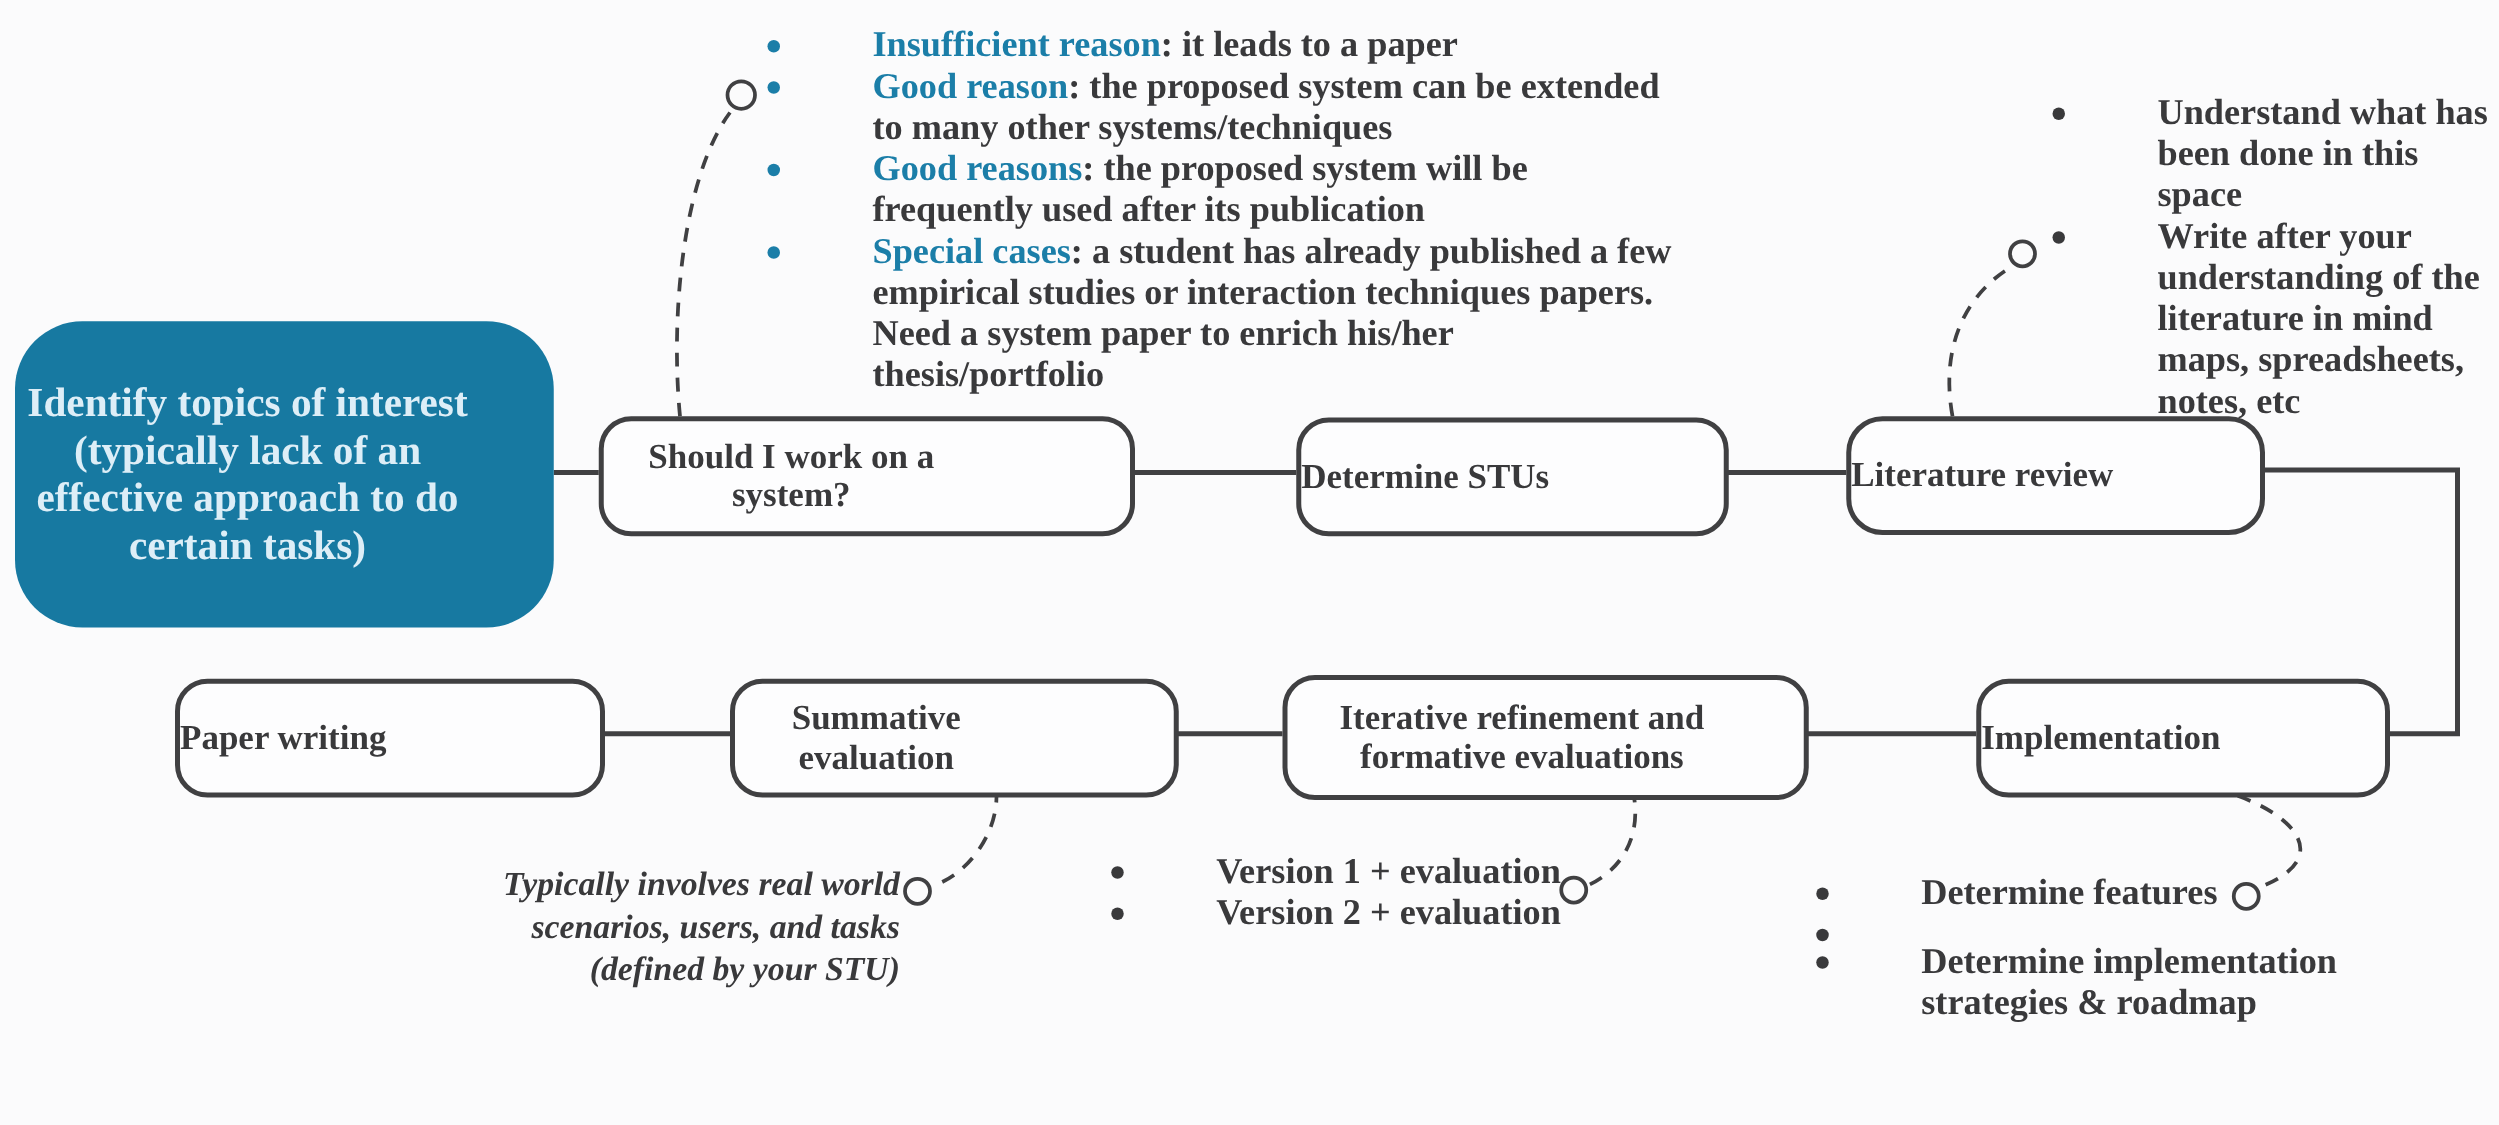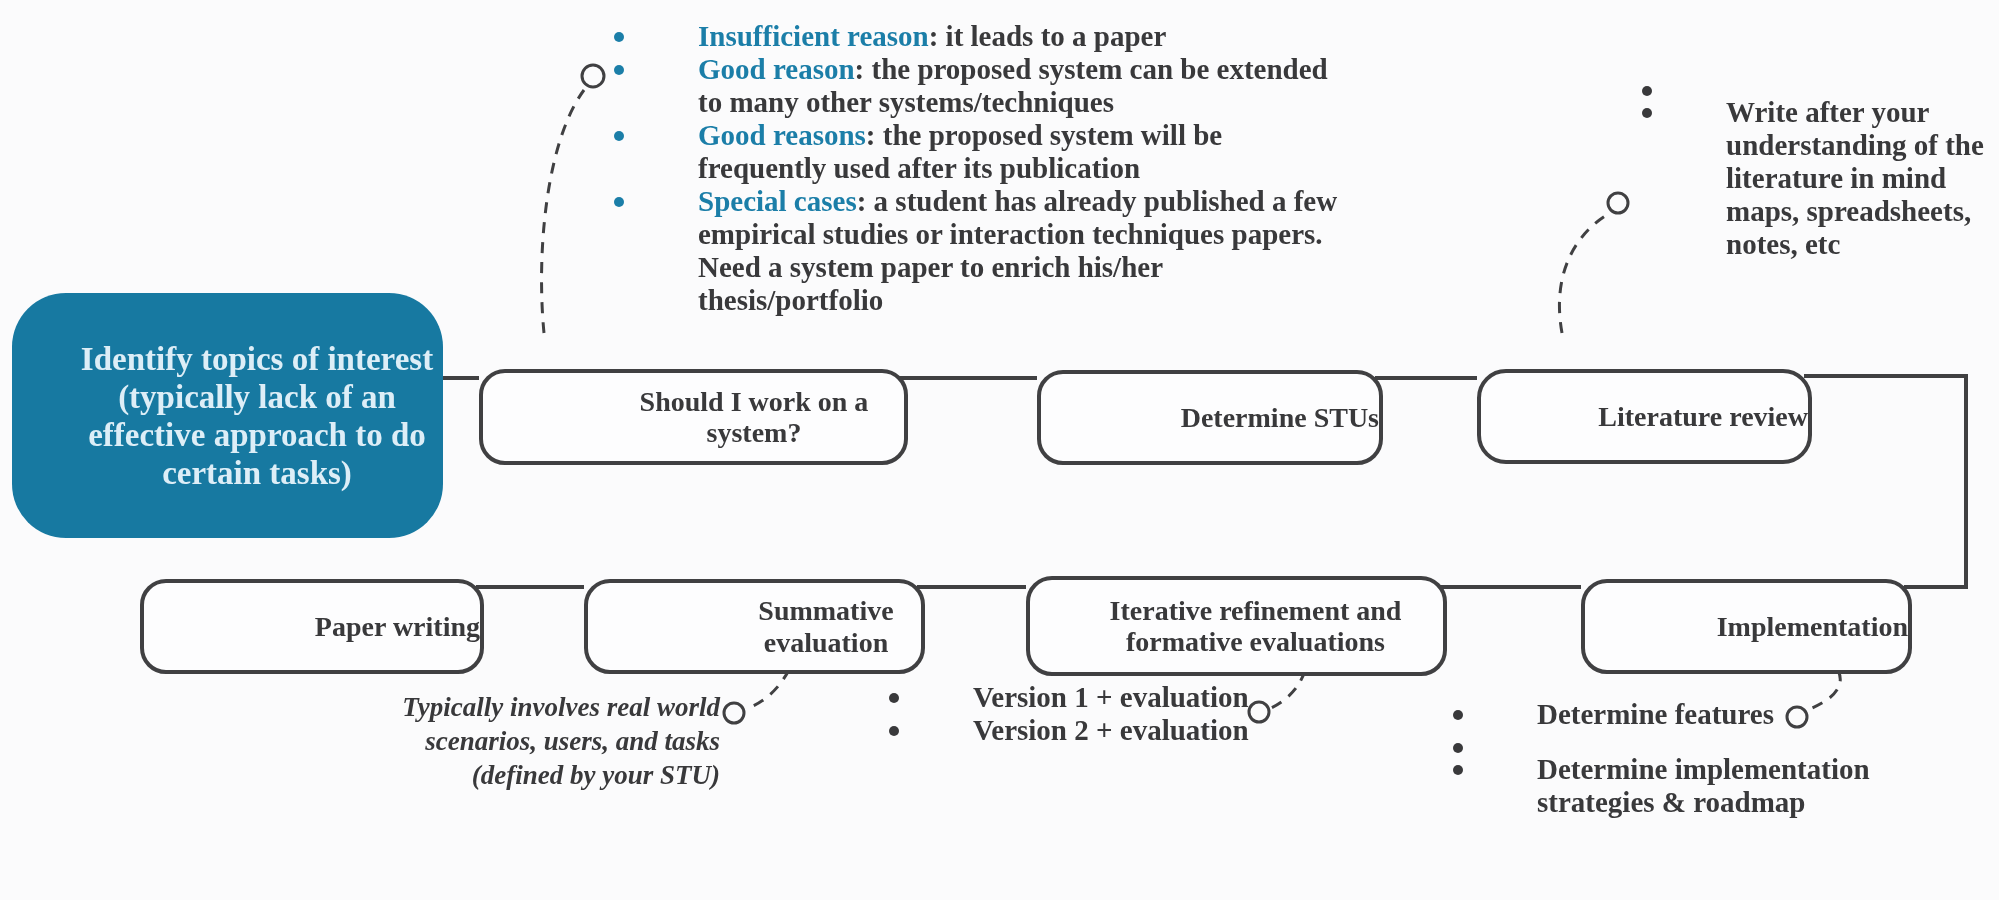--- a/index.html
+++ b/index.html
@@ -1,22 +1,22 @@
 <!DOCTYPE html>
 <html><head>
 <meta charset="utf-8">
 <style>
   html,body{margin:0;padding:0;background:#fbfbfc;}
   .canvas{position:relative;width:1999px;height:900px;background:#fbfbfc;overflow:hidden;
           font-family:"Liberation Serif","DejaVu Serif",serif;font-weight:bold;color:#39393b;}
   svg.connectors{position:absolute;left:0;top:0;width:1999px;height:900px;}
 
-  .box{position:absolute;display:flex;align-items:center;justify-content:flex-end;text-align:center;
+  .box{position:absolute;display:flex;align-items:center;justify-content:flex-start;text-align:center;
        background:#fdfdfe;border:4px solid #404042;border-radius:26px;
-       font-size:28px;line-height:1.12;color:#39393b;margin-top:36px;}
+       font-size:28px;line-height:1.12;color:#39393b;}
   .box .lbl{display:block;}
   .teal-box{background:#1779a1;border:none;border-radius:54px;color:#ddeef7;font-size:33px;line-height:38px;}
 
   .note-list{position:absolute;display:flex;flex-direction:column;}
   .note-item{display:flex;align-items:flex-start;}
   .bullet{flex:0 0 10px;width:10px;height:10px;border-radius:50%;background:#39393b;margin-top:12px;}
   .bullet.teal{background:#1b7ea8;}
   .note-text{margin-left:74px;font-size:29px;line-height:33px;color:#39393b;}
   .lead{color:#1b7ea8;}
 
@@ -64,21 +64,21 @@
   </div>
 
   <div class="box" style="left:1477px;top:333px;width:327px;height:87px;border-radius:29px;">
     <span class="lbl">Literature review</span>
   </div>
 
   <div class="box" style="left:140px;top:543px;width:336px;height:87px;">
     <span class="lbl">Paper writing</span>
   </div>
 
-  <div class="box" style="left:584px;top:543px;width:333px;height:87px;">
+  <div class="box" style="left:584px;top:543px;width:333px;height:87px;padding-left:18px;">
     <span class="lbl" style="max-width:190px;">Summative evaluation</span>
   </div>
 
   <div class="box" style="left:1026px;top:540px;width:413px;height:92px;">
     <span class="lbl" style="max-width:375px;">Iterative refinement and formative evaluations</span>
   </div>
 
   <div class="box" style="left:1581px;top:543px;width:323px;height:87px;">
     <span class="lbl">Implementation</span>
   </div>
@@ -98,20 +98,21 @@
     </div>
     <div class="note-item">
       <span class="bullet teal"></span>
       <div class="note-text" style="width:665px;"><span class="lead">Special cases</span><span>: a student has already published a few empirical studies or interaction techniques papers. Need a system paper to enrich his/her thesis/portfolio</span></div>
     </div>
   </div>
 
   <div class="note-list" style="left:1642px;top:74px;width:356px;">
     <div class="note-item">
       <span class="bullet"></span>
+      <div class="note-text" style="width:300px;">Understand what has been done in this space</div>
     </div>
     <div class="note-item">
       <span class="bullet"></span>
       <div class="note-text" style="width:300px;">Write after your understanding of the literature in mind maps, spreadsheets, notes, etc</div>
     </div>
   </div>
 
   <div class="free-note right-align" style="left:328px;top:690px;width:392px;">Typically involves real world scenarios, users, and tasks (defined by your STU)</div>
 
   <div class="note-list" style="left:889px;top:681px;width:360px;">

